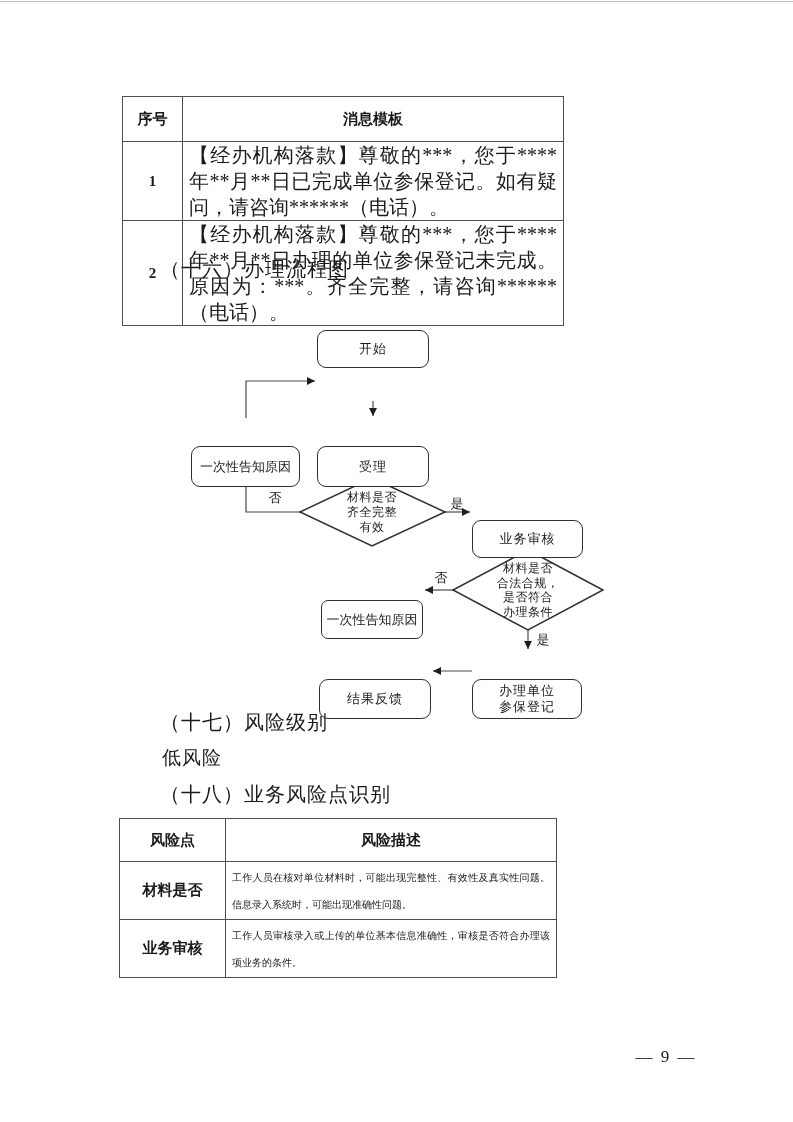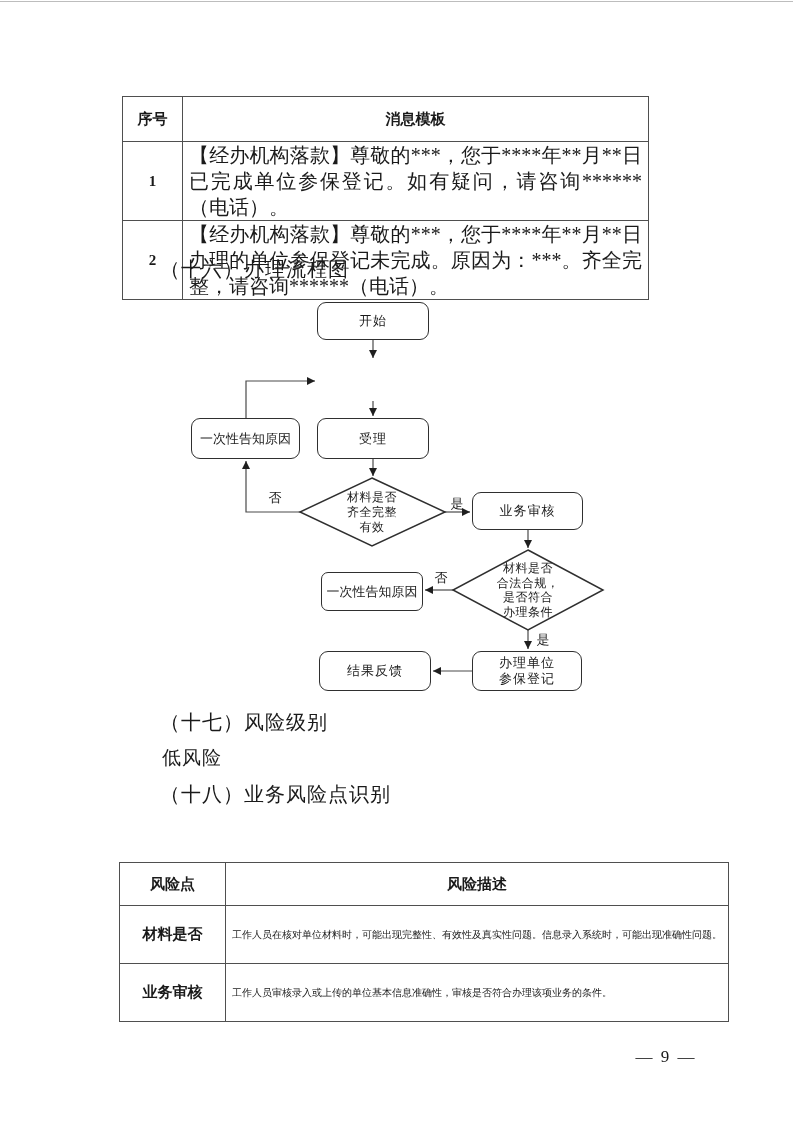--- a/index.html
+++ b/index.html
@@ -9,49 +9,49 @@
     background:#ffffff;
     overflow:hidden;
     font-family:"Liberation Serif","DejaVu Serif",serif;
     color:#1a1a1a;
   }
   .page-edge{position:absolute;left:0;top:1px;width:100%;height:1px;background:#bdbdbd;}
 
   
   table.doc{border-collapse:collapse;position:absolute;table-layout:fixed;background:#fff;}
   table.doc td{border:1px solid #4f4f4f;vertical-align:middle;overflow:hidden;}
-  .msg-table{left:122px;top:96px;width:527px;}
+  .msg-table{left:122px;top:96px;width:442px;}
   .msg-table .col-no{width:57px;}
   .msg-table .hdr td{height:42px;text-align:center;font-weight:bold;font-size:15px;}
   .msg-table .body-row td{height:54px;}
   .msg-table .cell-no{text-align:center;font-weight:bold;font-size:15px;}
   .msg-table .cell-text{font-size:20px;line-height:26px;padding:0 6px;text-align:justify;margin-top:36px;}
 
-  .risk-table{left:119px;top:818px;width:610px;margin-top:44px;}
+  .risk-table{left:119px;top:818px;width:438px;}
   .risk-table .col-point{width:103px;}
   .risk-table .hdr td{height:40px;text-align:center;font-weight:bold;font-size:15px;}
   .risk-table .body-row td{height:55px;}
   .risk-table .cell-point{text-align:center;font-weight:bold;font-size:15px;}
   .risk-table .cell-desc{font-size:10px;line-height:27px;padding:0 6px;text-align:justify;}
 
   
   .heading{position:absolute;font-size:20px;letter-spacing:1px;white-space:nowrap;}
   .h16{left:160px;top:256px;}
   .h17{left:160px;top:709px;}
   .risk-level{left:162px;top:745px;font-size:19px;}
   .h18{left:160px;top:781px;}
 
   
   .flowchart{position:absolute;left:0;top:292px;width:793px;height:410px;}
   .flowchart svg{position:absolute;left:0;top:0;}
   .fc-box{
     position:absolute;box-sizing:border-box;
     border:1.5px solid #2f2f2f;border-radius:9px;background:#fff;
     display:flex;align-items:center;justify-content:center;
-    font-size:13px;text-align:center;letter-spacing:1px;
+    font-size:13px;text-align:center;letter-spacing:1px;margin-top:28px;
   }
   .fc-diamond-label{
     position:absolute;font-size:12px;line-height:15px;
     text-align:center;letter-spacing:0.5px;
   }
   .fc-edge-label{
     position:absolute;font-size:13px;text-align:center;background:#fff0;
   }
   .preline{white-space:pre-line;}
 

